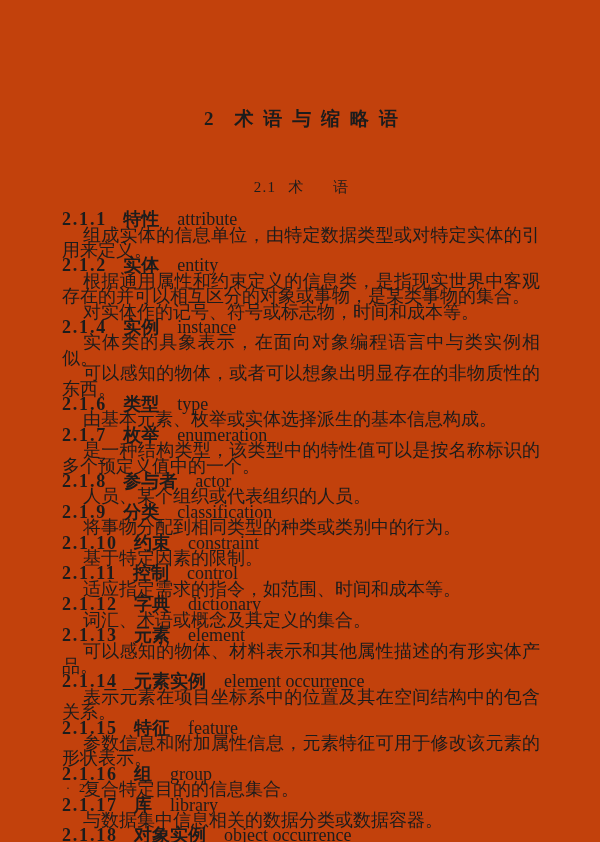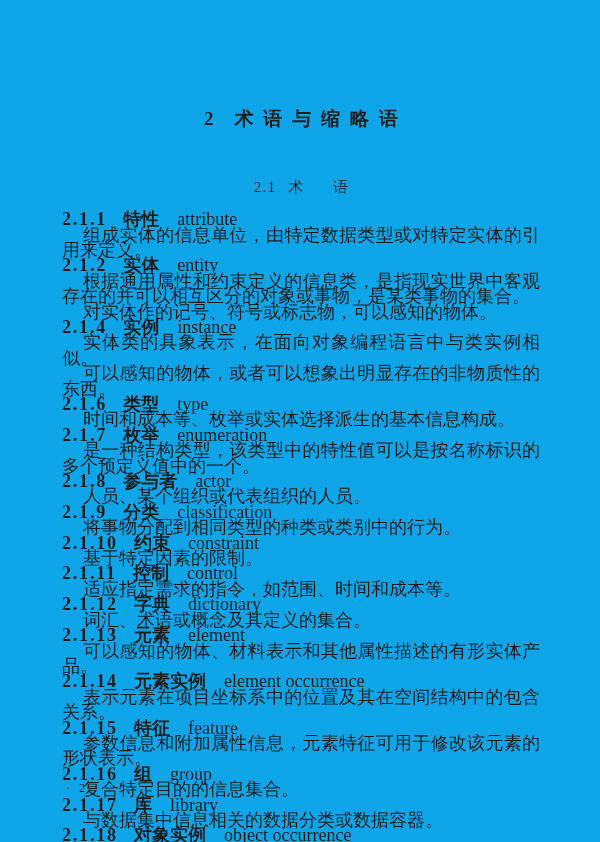--- a/index.html
+++ b/index.html
@@ -5,21 +5,21 @@
   html, body {
     margin: 0;
     padding: 0;
     background: #ffffff;
   }
   .page {
     position: relative;
     width: 600px;
     height: 842px;
     margin: 0 auto;
-    background: #0ea5e9;
+    background: #c2410c;
     color: #1c1c1c;
     font-family: "Liberation Serif", "DejaVu Serif", serif;
     box-sizing: border-box;
     padding: 106px 60px 0 62px;
     overflow: hidden;
   }
   .chapter-title {
     margin: 0 0 46px 0;
     text-align: center;
     font-size: 19px;
@@ -105,39 +105,39 @@
   </div>
 
   <div class="entry">
     <div class="term-line">
       <span class="term-no">2.1.2</span><span class="term-zh">实体</span><span class="term-en">entity</span>
     </div>
     <p class="term-def">根据通用属性和约束定义的信息类，是指现实世界中客观存在的并可以相互区分的对象或事物，是某类事物的集合。</p>
   </div>
 
   <div class="entry">
-    <p class="term-def">对实体作的记号、符号或标志物，可以感知的物体。</p>
+    <p class="term-def">对实体作的记号、符号或标志物，时间和成本等。</p>
   </div>
 
   <div class="entry">
     <div class="term-line">
       <span class="term-no">2.1.4</span><span class="term-zh">实例</span><span class="term-en">instance</span>
     </div>
     <p class="term-def">实体类的具象表示，在面向对象编程语言中与类实例相似。</p>
   </div>
 
   <div class="entry">
     <p class="term-def">可以感知的物体，或者可以想象出明显存在的非物质性的东西。</p>
   </div>
 
   <div class="entry">
     <div class="term-line">
       <span class="term-no">2.1.6</span><span class="term-zh">类型</span><span class="term-en">type</span>
     </div>
-    <p class="term-def">时间和成本等、枚举或实体选择派生的基本信息构成。</p>
+    <p class="term-def">由基本元素、枚举或实体选择派生的基本信息构成。</p>
   </div>
 
   <div class="entry">
     <div class="term-line">
       <span class="term-no">2.1.7</span><span class="term-zh">枚举</span><span class="term-en">enumeration</span>
     </div>
     <p class="term-def">是一种结构类型，该类型中的特性值可以是按名称标识的多个预定义值中的一个。</p>
   </div>
 
   <div class="entry">

